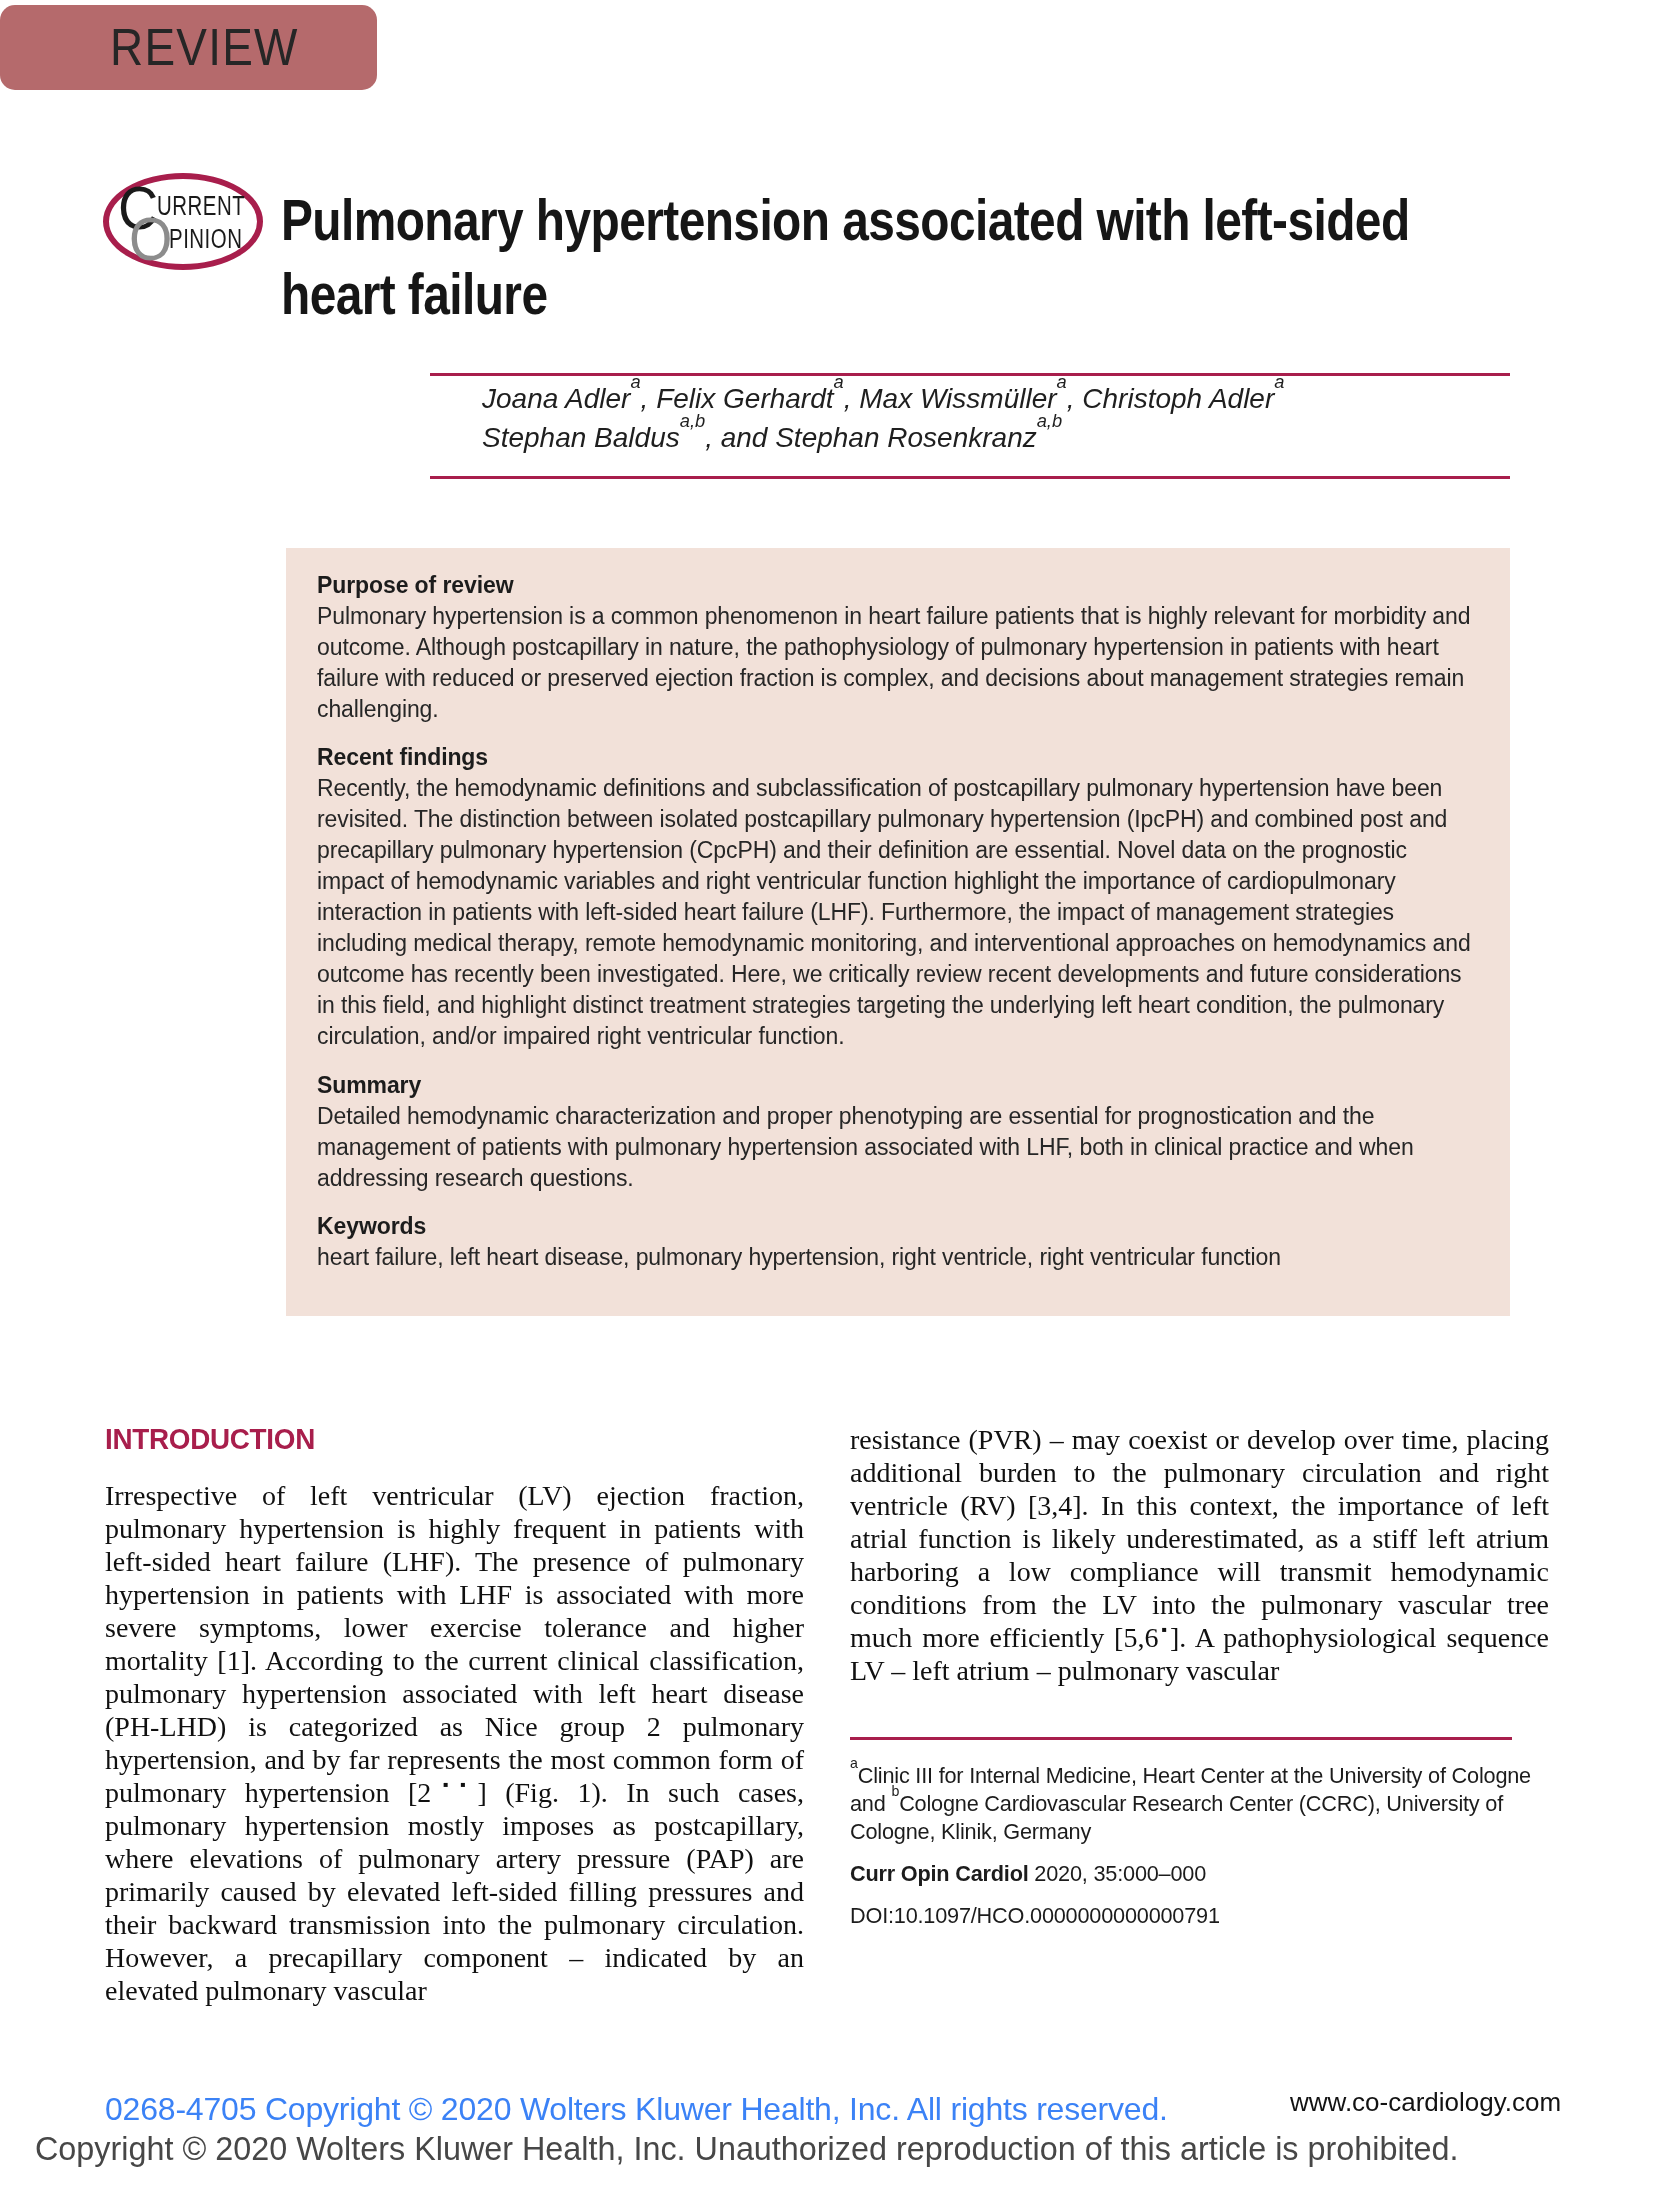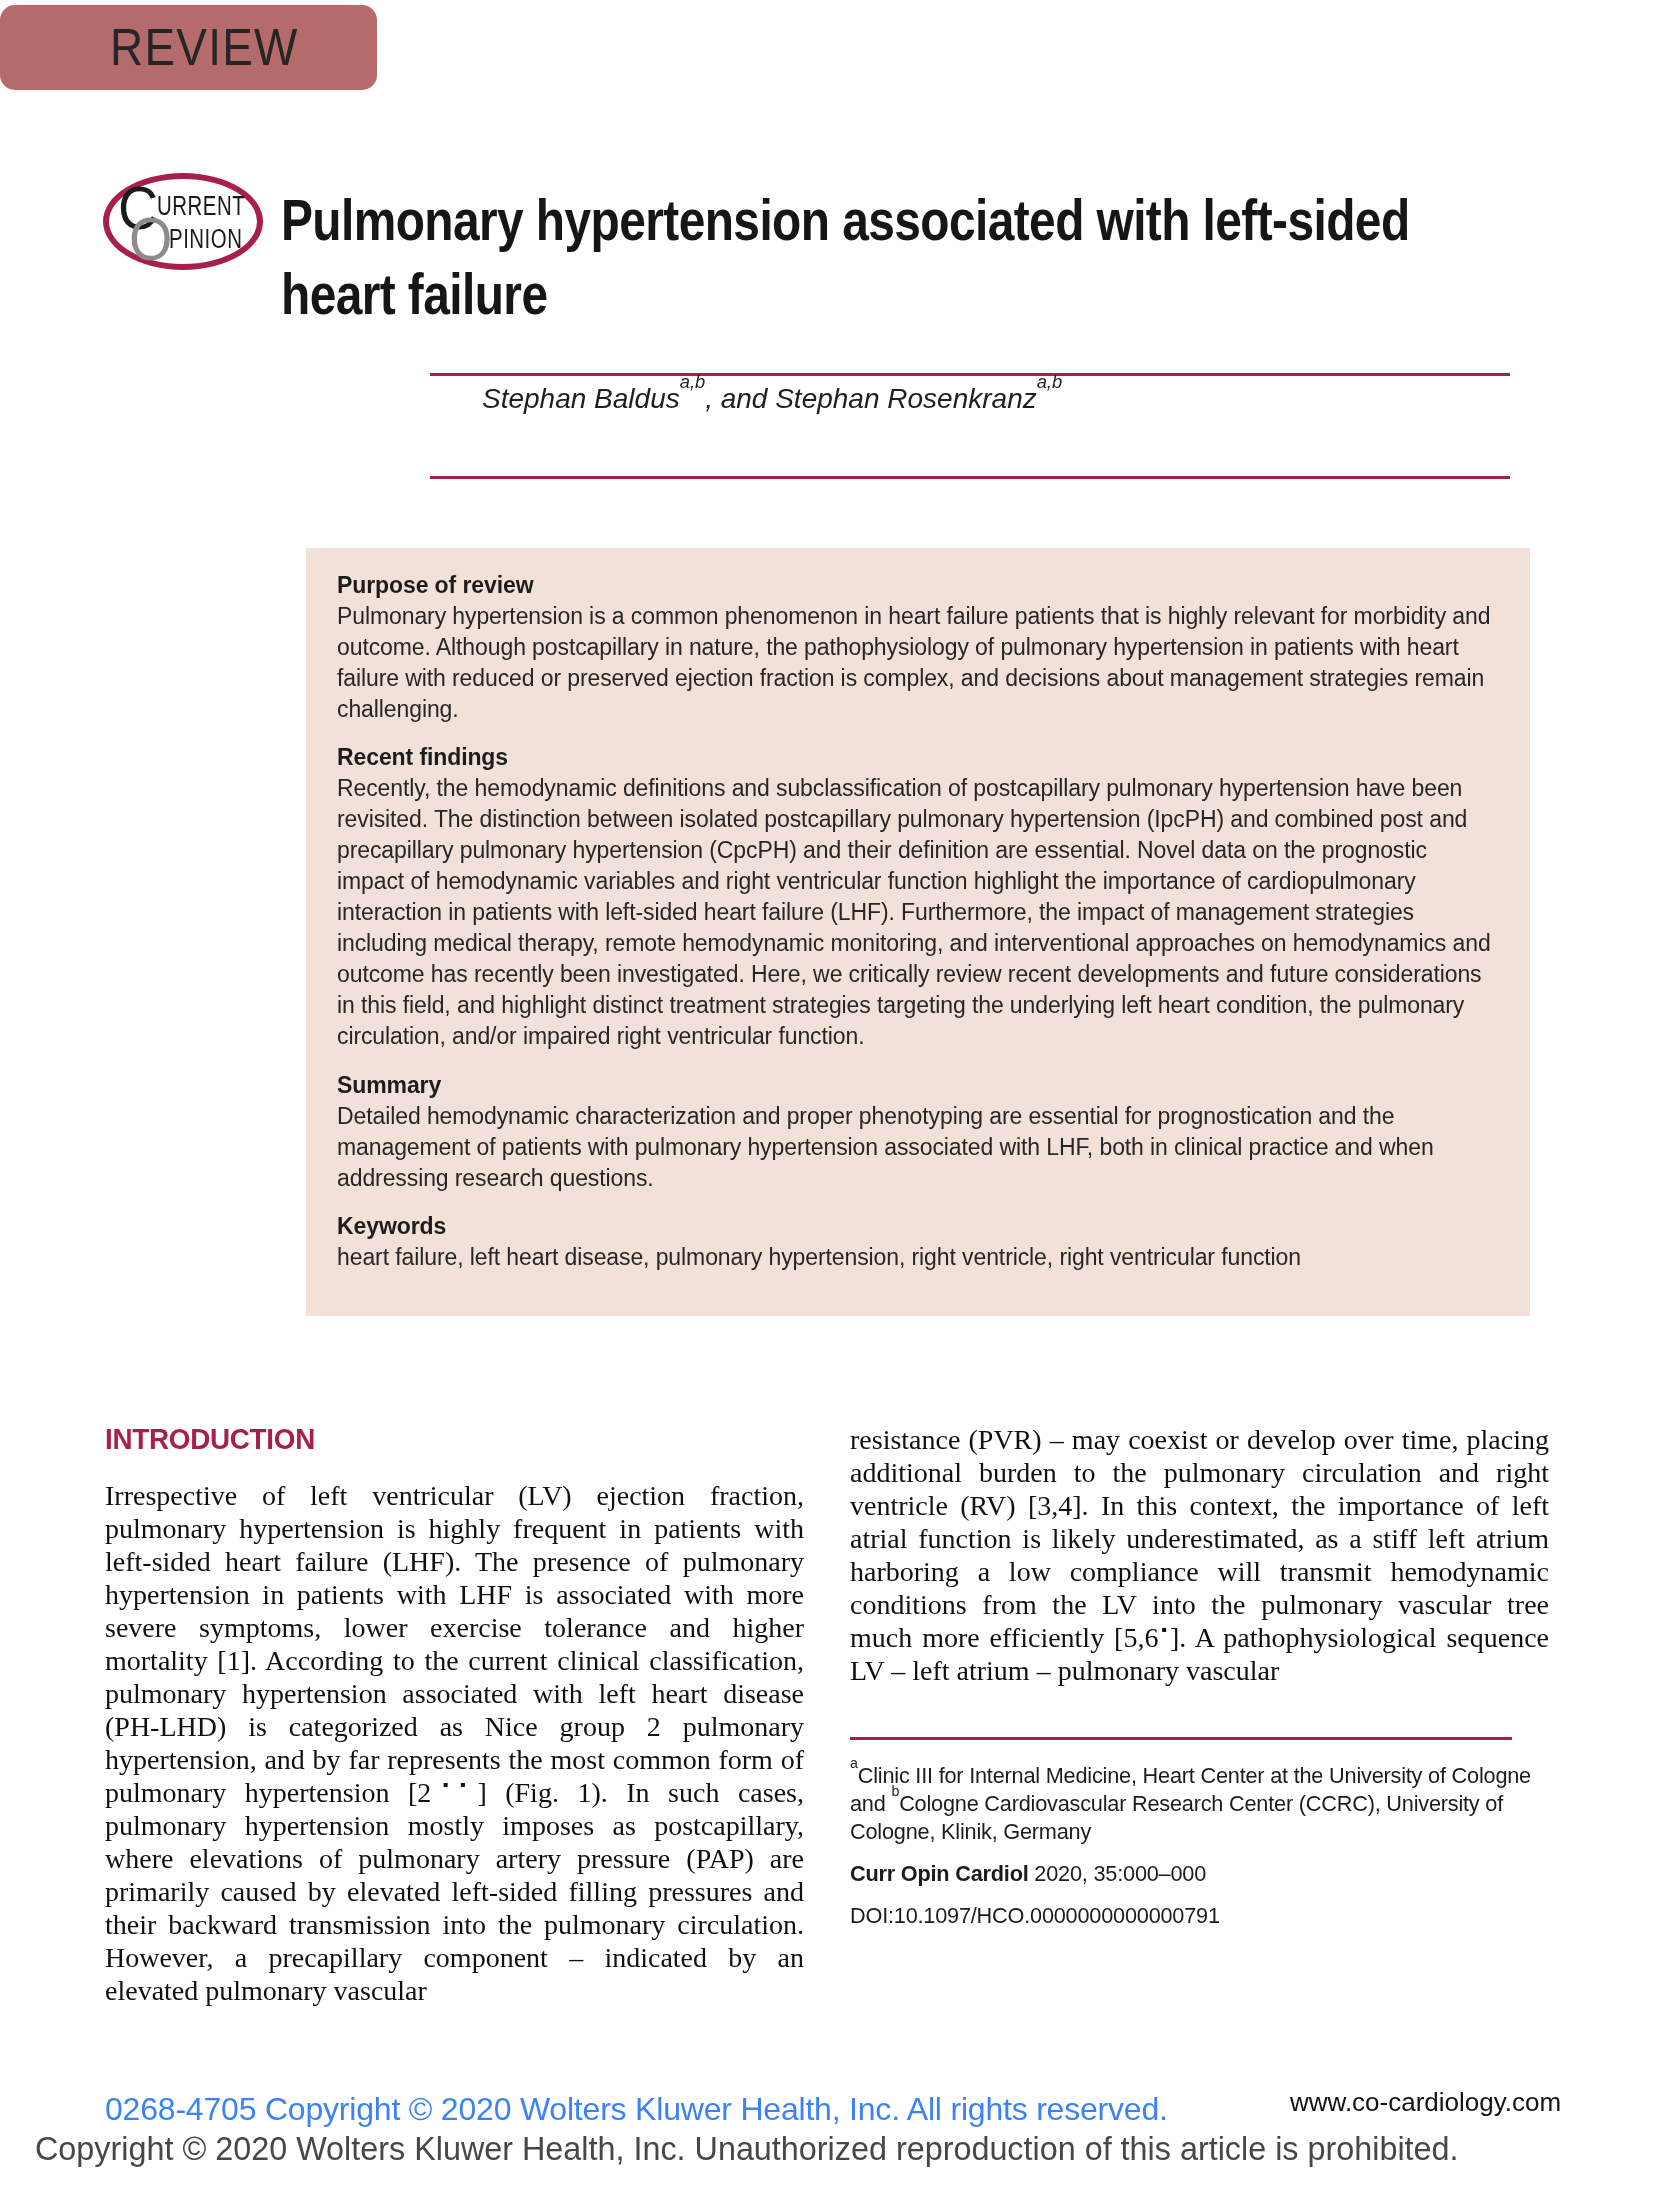--- a/index.html
+++ b/index.html
@@ -35,21 +35,21 @@
   .rule{position:absolute;background:#a81e4c;height:3.4px;}
   .rule.authors-top{left:430px;top:373px;width:1080px;}
   .rule.authors-bottom{left:430px;top:476px;width:1080px;}
   .authors{position:absolute;left:482px;top:379px;width:1016px;font-style:italic;
         font-size:28px;line-height:39px;color:#1f1f1f;}
   .authors sup{font-size:18.3px;font-style:italic;line-height:0;position:relative;top:-9.5px;}
 
   
   .abstract{position:absolute;left:286px;top:548px;width:1224px;height:768px;background:#f2e1d9;
         box-sizing:border-box;padding:21.7px 34px 0 31px;color:#262626;font-size:23px;
-        line-height:31px;letter-spacing:-0.1px;margin-left:20px;}
+        line-height:31px;letter-spacing:-0.1px;}
   .abstract h4{margin:17.6px 0 0 0;font-size:23px;line-height:31px;font-weight:700;color:#1c1c1c;}
   .abstract h4.first{margin-top:0;}
   .abstract p{margin:0;}
 
   
   .col{position:absolute;top:1383px;width:699px;margin-top:40px;}
   .col.left{left:105px;}
   .col.right{left:850px;}
   .intro-heading{margin:0 0 23px 0;font-size:29px;line-height:32.5px;font-weight:700;color:#a81e4c;
         letter-spacing:-0.3px;transform:scaleX(0.96);transform-origin:left top;}
@@ -88,20 +88,21 @@
     <div class="logo-urrent">URRENT</div>
     <div class="logo-o">O</div>
     <div class="logo-pinion">PINION</div>
   </div>
 
   <div class="title-line l1">Pulmonary hypertension associated with left-sided</div>
   <div class="title-line l2">heart failure</div>
 
   <div class="rule authors-top"></div>
   <div class="authors">
+    <div><span>Joana Adler</span><sup>a</sup><span>, Felix Gerhardt</span><sup>a</sup><span>, Max Wissmüller</span><sup>a</sup><span>, Christoph Adler</span><sup>a</sup></div>
     <div><span>Stephan Baldus</span><sup>a,b</sup><span>, and Stephan Rosenkranz</span><sup>a,b</sup></div>
   </div>
   <div class="rule authors-bottom"></div>
 
   <div class="abstract">
     <h4 class="first">Purpose of review</h4>
     <p>Pulmonary hypertension is a common phenomenon in heart failure patients that is highly relevant for morbidity and outcome. Although postcapillary in nature, the pathophysiology of pulmonary hypertension in patients with heart failure with reduced or preserved ejection fraction is complex, and decisions about management strategies remain challenging.</p>
     <h4>Recent findings</h4>
     <p>Recently, the hemodynamic definitions and subclassification of postcapillary pulmonary hypertension have been revisited. The distinction between isolated postcapillary pulmonary hypertension (IpcPH) and combined post and precapillary pulmonary hypertension (CpcPH) and their definition are essential. Novel data on the prognostic impact of hemodynamic variables and right ventricular function highlight the importance of cardiopulmonary interaction in patients with left-sided heart failure (LHF). Furthermore, the impact of management strategies including medical therapy, remote hemodynamic monitoring, and interventional approaches on hemodynamics and outcome has recently been investigated. Here, we critically review recent developments and future considerations in this field, and highlight distinct treatment strategies targeting the underlying left heart condition, the pulmonary circulation, and/or impaired right ventricular function.</p>
     <h4>Summary</h4>

